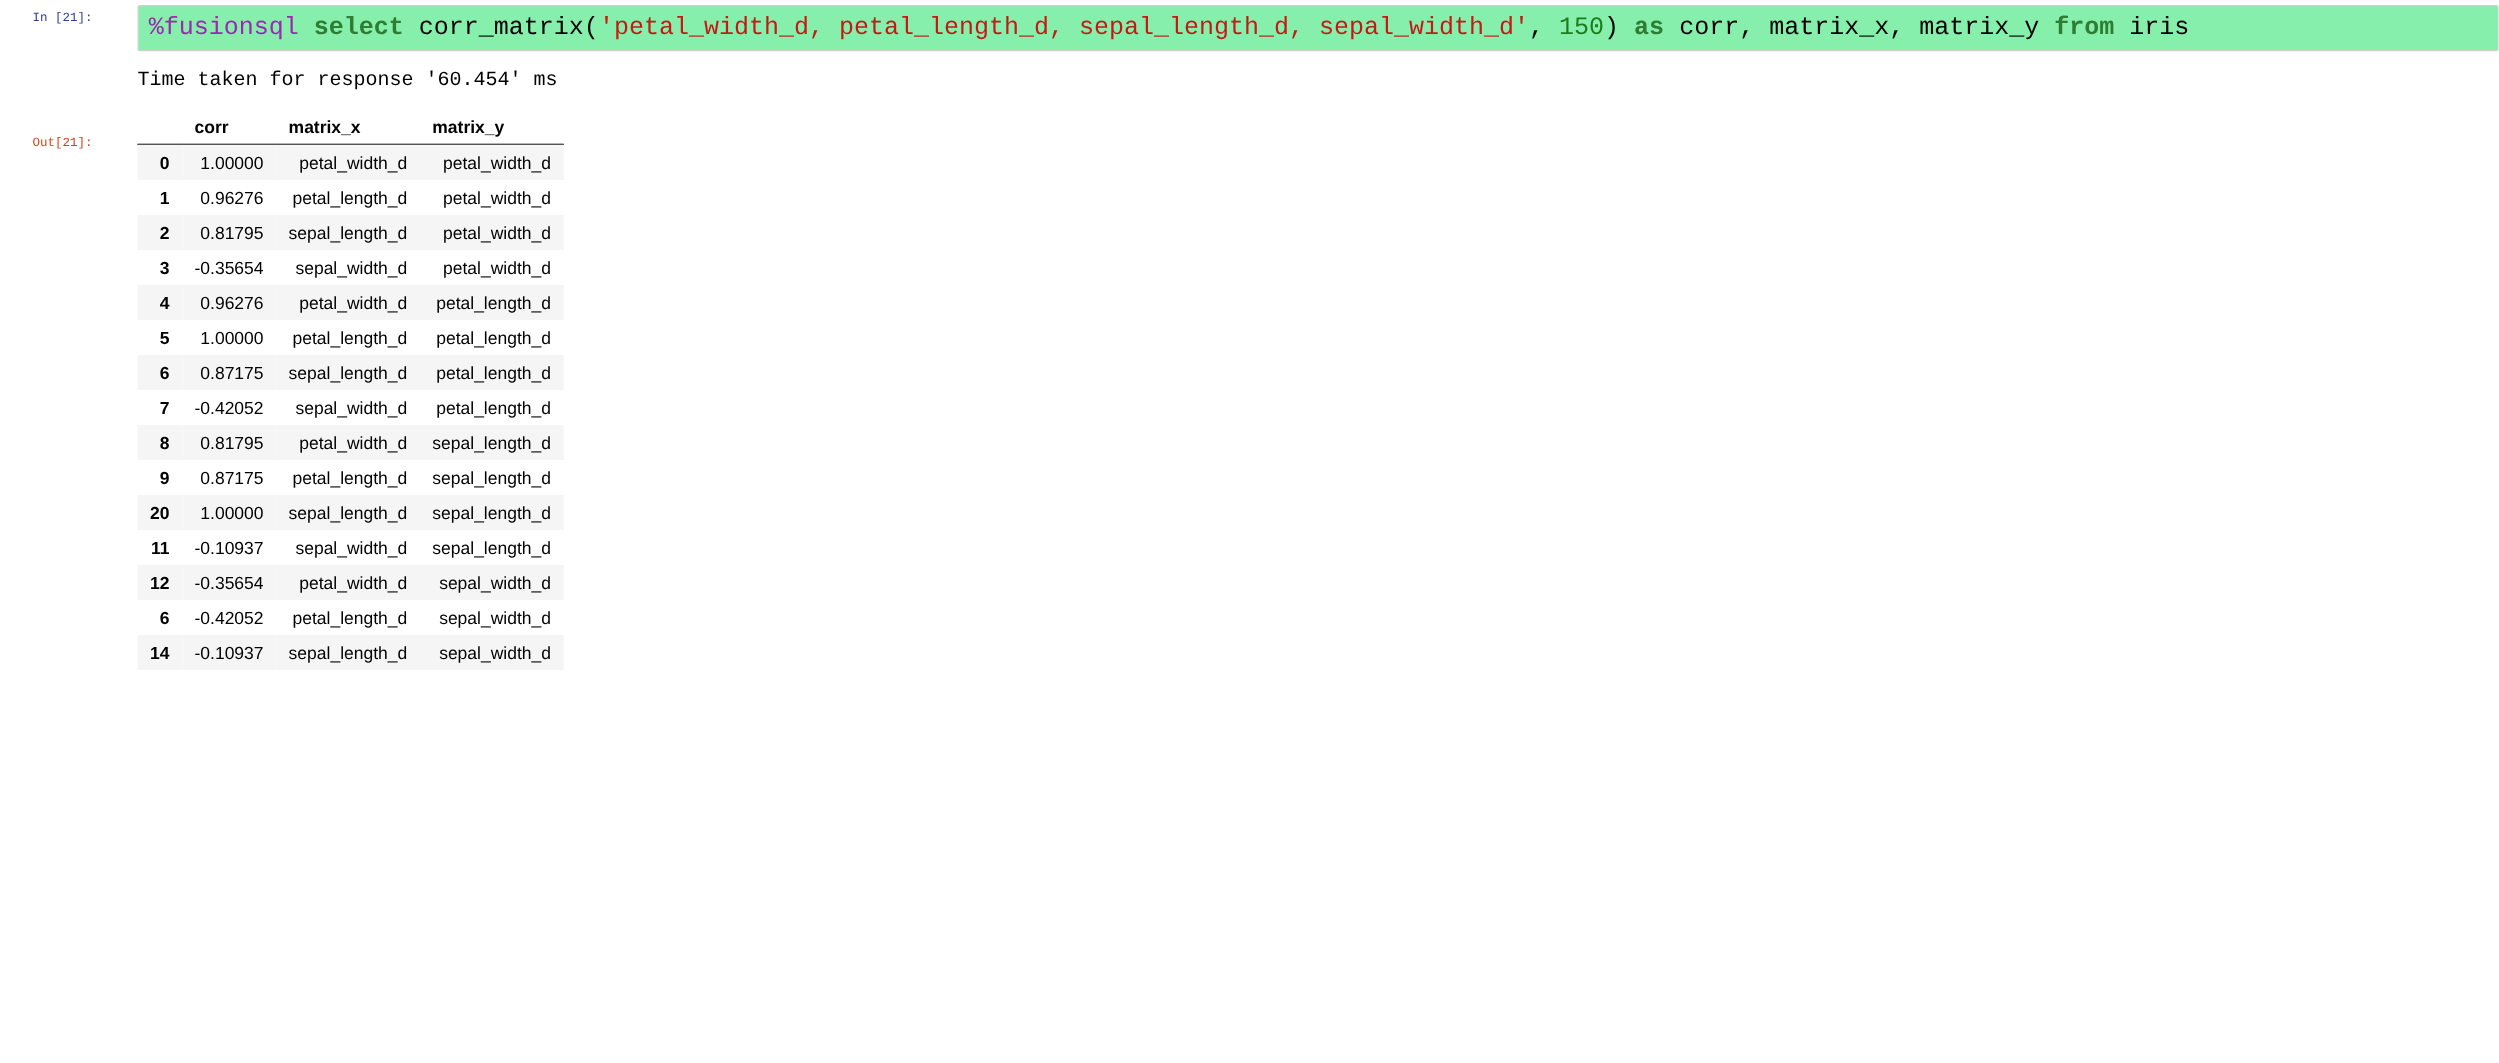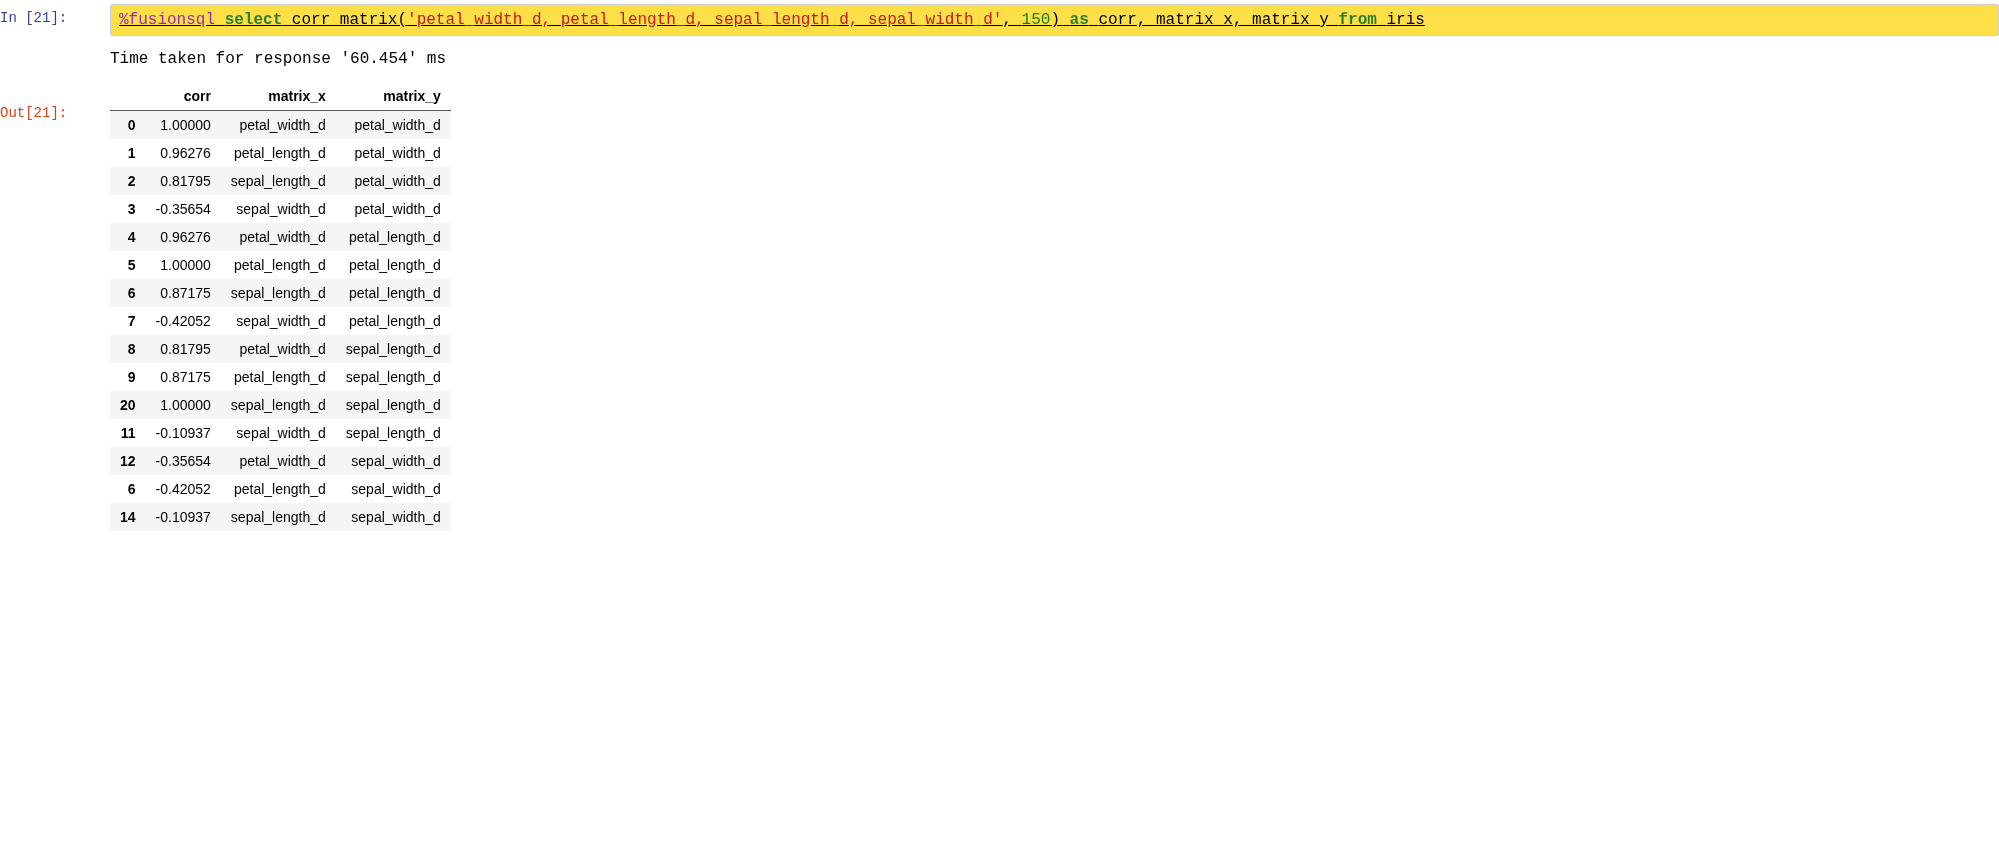--- a/index.html
+++ b/index.html
@@ -10,39 +10,38 @@
     font-size: 14px;
     background: #fff;
     color: #000;
   }
   .cell {
     display: flex;
     padding: 4px 0;
   }
   .prompt {
     flex: 0 0 110px;
-    text-align: left;
+    text-align: center;
     padding: 6px 10px 0 0;
     font-family: "SFMono-Regular", Menlo, Consolas, "Courier New", monospace;
-    font-size: 14px;
+    font-size: 10px;
     user-select: none;
   }
   .prompt-in { color: #303F9F; }
   .prompt-out { color: #D84315; margin-top: 17px; }
   .input-area {
     flex: 1;
-    background: #fde047;
+    background: #86efac;
     border: 1px solid #cfcfcf;
     border-radius: 2px;
     padding: 6px 8px;
     font-family: "SFMono-Regular", Menlo, Consolas, "Courier New", monospace;
-    font-size: 16px;
+    font-size: 20px;
     white-space: pre;
     overflow-x: auto;
-    text-decoration: underline;
   }
   .kw-magic { color: #9C27B0; }
   .kw-key { color: #2e7d32; font-weight: 600; }
   .kw-func { color: #000; }
   .kw-str { color: #c41a16; }
   .kw-num { color: #1c7d1c; }
   .stdout {
     flex: 1;
     font-family: "SFMono-Regular", Menlo, Consolas, "Courier New", monospace;
     font-size: 16px;
@@ -52,21 +51,21 @@
   .output-area {
     flex: 1;
     padding: 0 0 10px 0;
   }
   table.dataframe {
     border-collapse: collapse;
     font-size: 14px;
     font-family: -apple-system, BlinkMacSystemFont, "Segoe UI", Helvetica, Arial, sans-serif;
   }
   table.dataframe thead th {
-    text-align: right;
+    text-align: left;
     font-weight: 700;
     padding: 6px 10px;
     border-bottom: 1px solid #555;
     background: #fff;
   }
   table.dataframe tbody th {
     text-align: right;
     font-weight: 700;
     padding: 6px 10px;
   }

